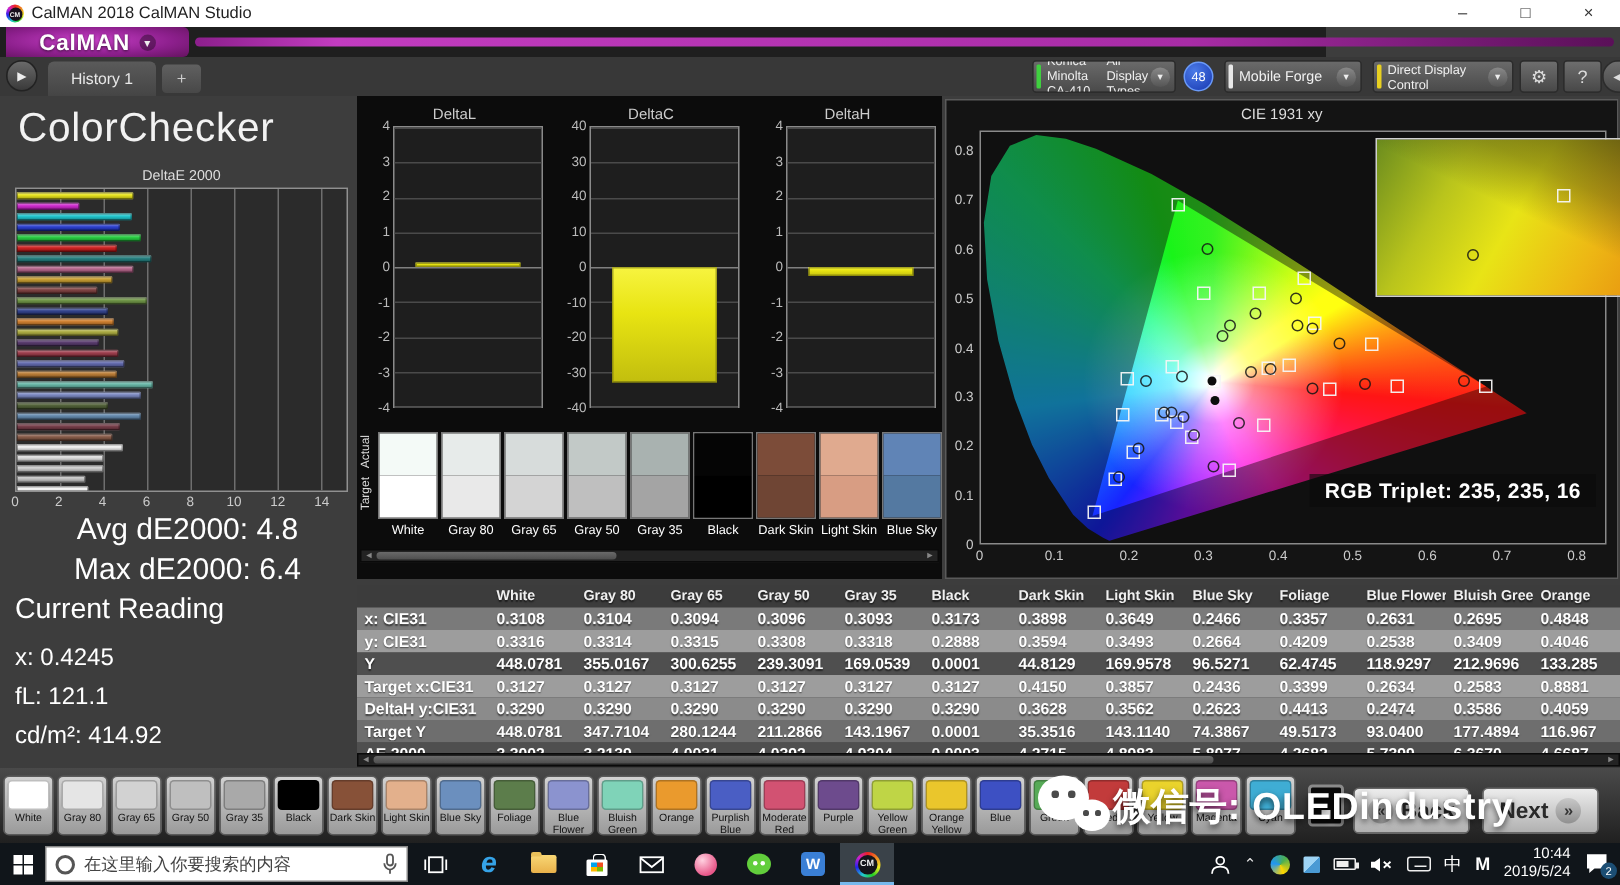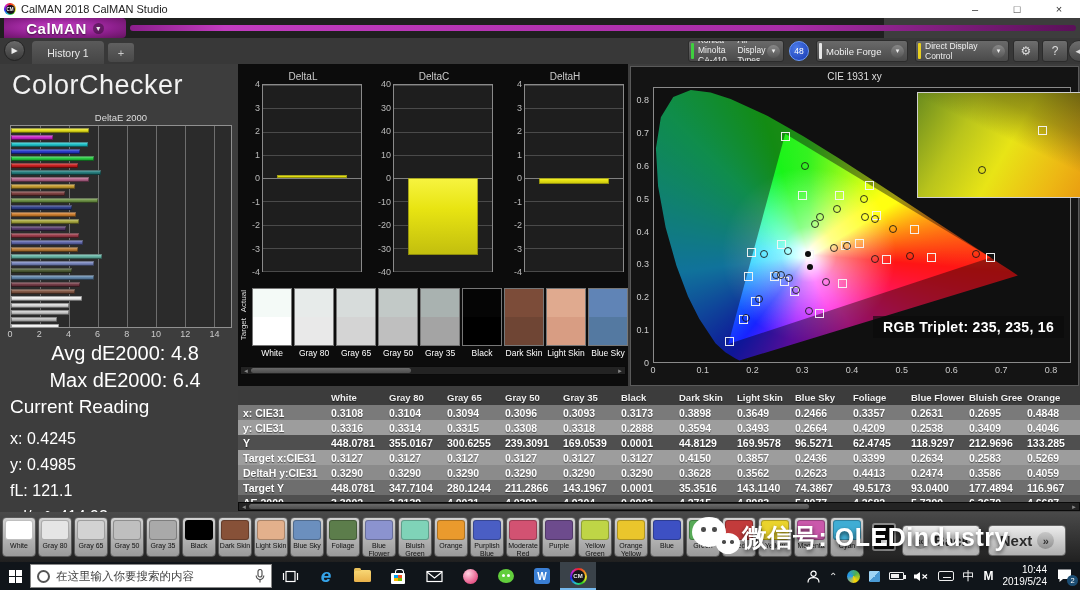--- a/index.html
+++ b/index.html
@@ -359,21 +359,20 @@
     </div>
 
     <div class="avgmax">
       <div>Avg dE2000: 4.8</div>
       <div>Max dE2000: 6.4</div>
     </div>
 
     <div class="reading">
       <div class="rt">Current Reading</div>
       <div class="rl">x: 0.4245</div>
-      <div class="rl">y: 0.4985</div>
       <div class="rl">fL: 121.1</div>
       <div class="rl">cd/m²: 414.92</div>
     </div>
 
     <div class="mid-panel">
       <div class="chartrow" id="delta-charts">
           <div class="dchart">
             <div class="dtitle">DeltaL</div>
             <div class="dbody">
               <div class="dylab">
@@ -692,21 +691,21 @@
             <div class="tc">0.3127</div>
             <div class="tc">0.3127</div>
             <div class="tc">0.3127</div>
             <div class="tc">0.3127</div>
             <div class="tc">0.4150</div>
             <div class="tc">0.3857</div>
             <div class="tc">0.2436</div>
             <div class="tc">0.3399</div>
             <div class="tc">0.2634</div>
             <div class="tc">0.2583</div>
-            <div class="tc">0.5269</div>
+            <div class="tc">0.8881</div>
           </div>
           <div class="trow r4">
             <div class="tc tl">DeltaH y:CIE31</div>
             <div class="tc">0.3290</div>
             <div class="tc">0.3290</div>
             <div class="tc">0.3290</div>
             <div class="tc">0.3290</div>
             <div class="tc">0.3290</div>
             <div class="tc">0.3290</div>
             <div class="tc">0.3628</div>

